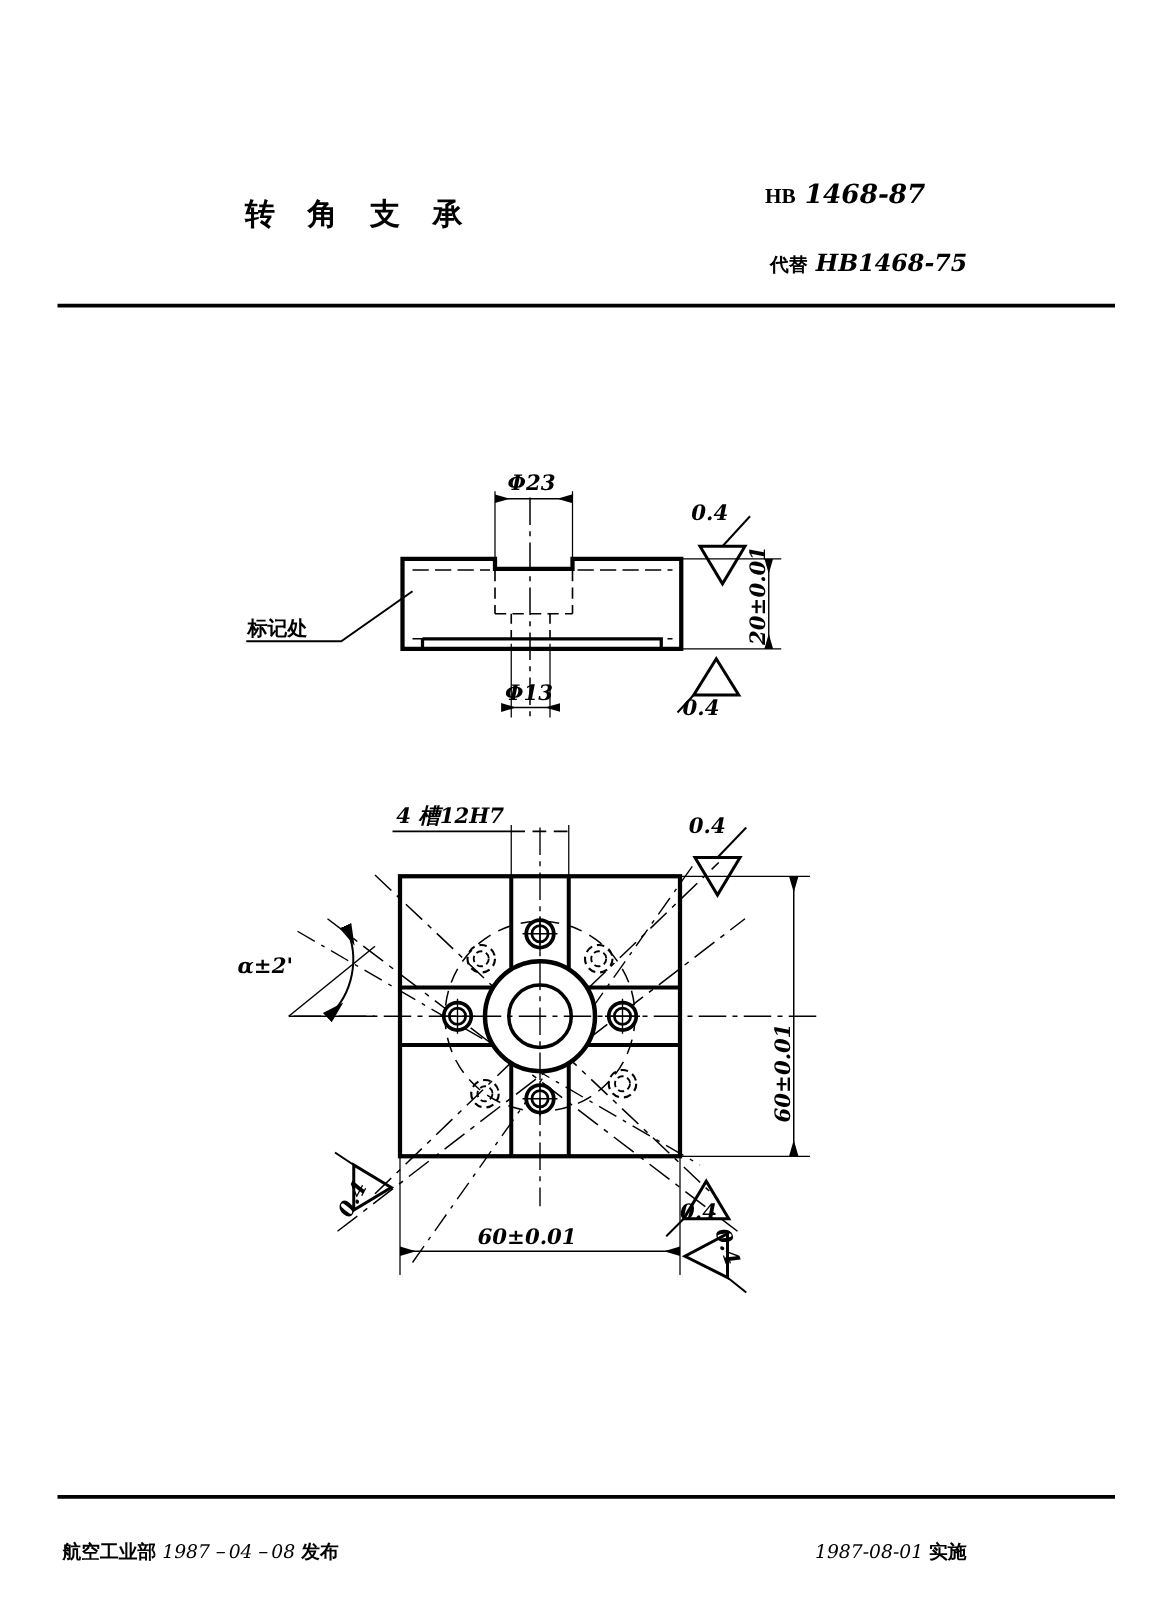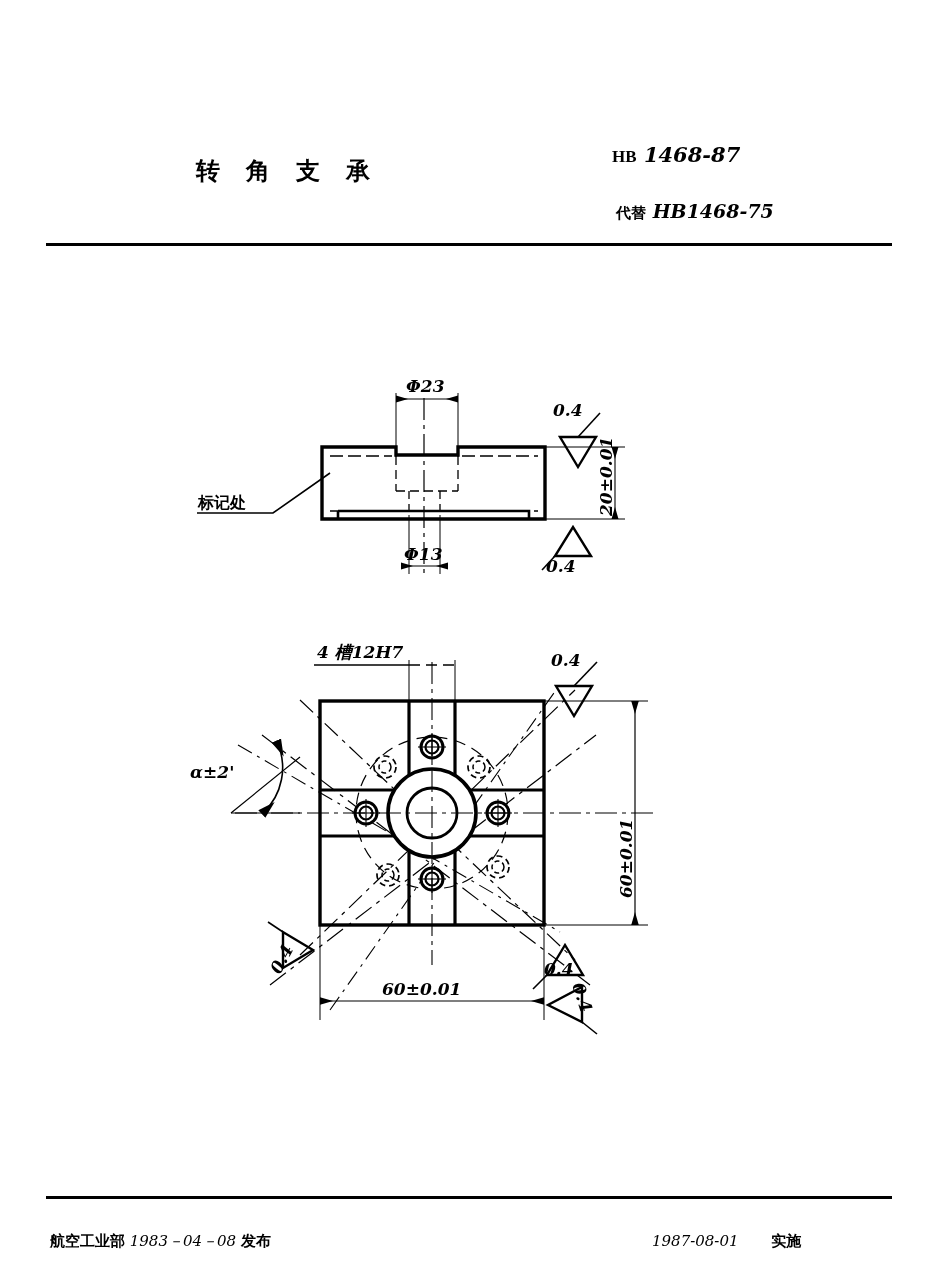--- a/index.html
+++ b/index.html
@@ -47,21 +47,21 @@
     font-size:15px;font-family:"DejaVu Serif", serif;font-style:italic;
   }
   .ft-left .cn,.ft-right .cn{
     font-style:normal;font-weight:bold;font-size:15px;
     font-family:"DejaVu Sans", sans-serif;
   }
   .ft-right{
     position:absolute;left:652px;top:1232px;white-space:nowrap;
     font-size:15px;font-family:"DejaVu Serif", serif;font-style:italic;
   }
-  .ft-right .cn{margin-left:28px;}
+  .ft-right .cn{}
 
   svg{position:absolute;left:0;top:0;}
   .dimtxt{
     font-family:"DejaVu Serif", serif;font-style:italic;font-weight:bold;
     font-size:17px;
   }
   .cntxt{
     font-family:"DejaVu Sans", sans-serif;font-weight:bold;font-size:16px;
   }
 </style>
@@ -270,21 +270,21 @@
         <line x1="582" y1="1022" x2="597" y2="1034" stroke="#000" stroke-width="1.6"></line>
         <text class="dimtxt" x="572" y="985" transform="rotate(72 572 985)">0.4</text>
       </g>
     </g>
   </svg>
 
   <div class="rule-bot"></div>
 
   <div class="ft-left">
     <span class="cn">航空工业部</span>
-    <span>1983－04－08</span>
+    <span>1987－04－08</span>
     <span class="cn">发布</span>
   </div>
 
   <div class="ft-right">
     <span>1987-08-01</span>
     <span class="cn">实施</span>
   </div>
 
 </div>
 

